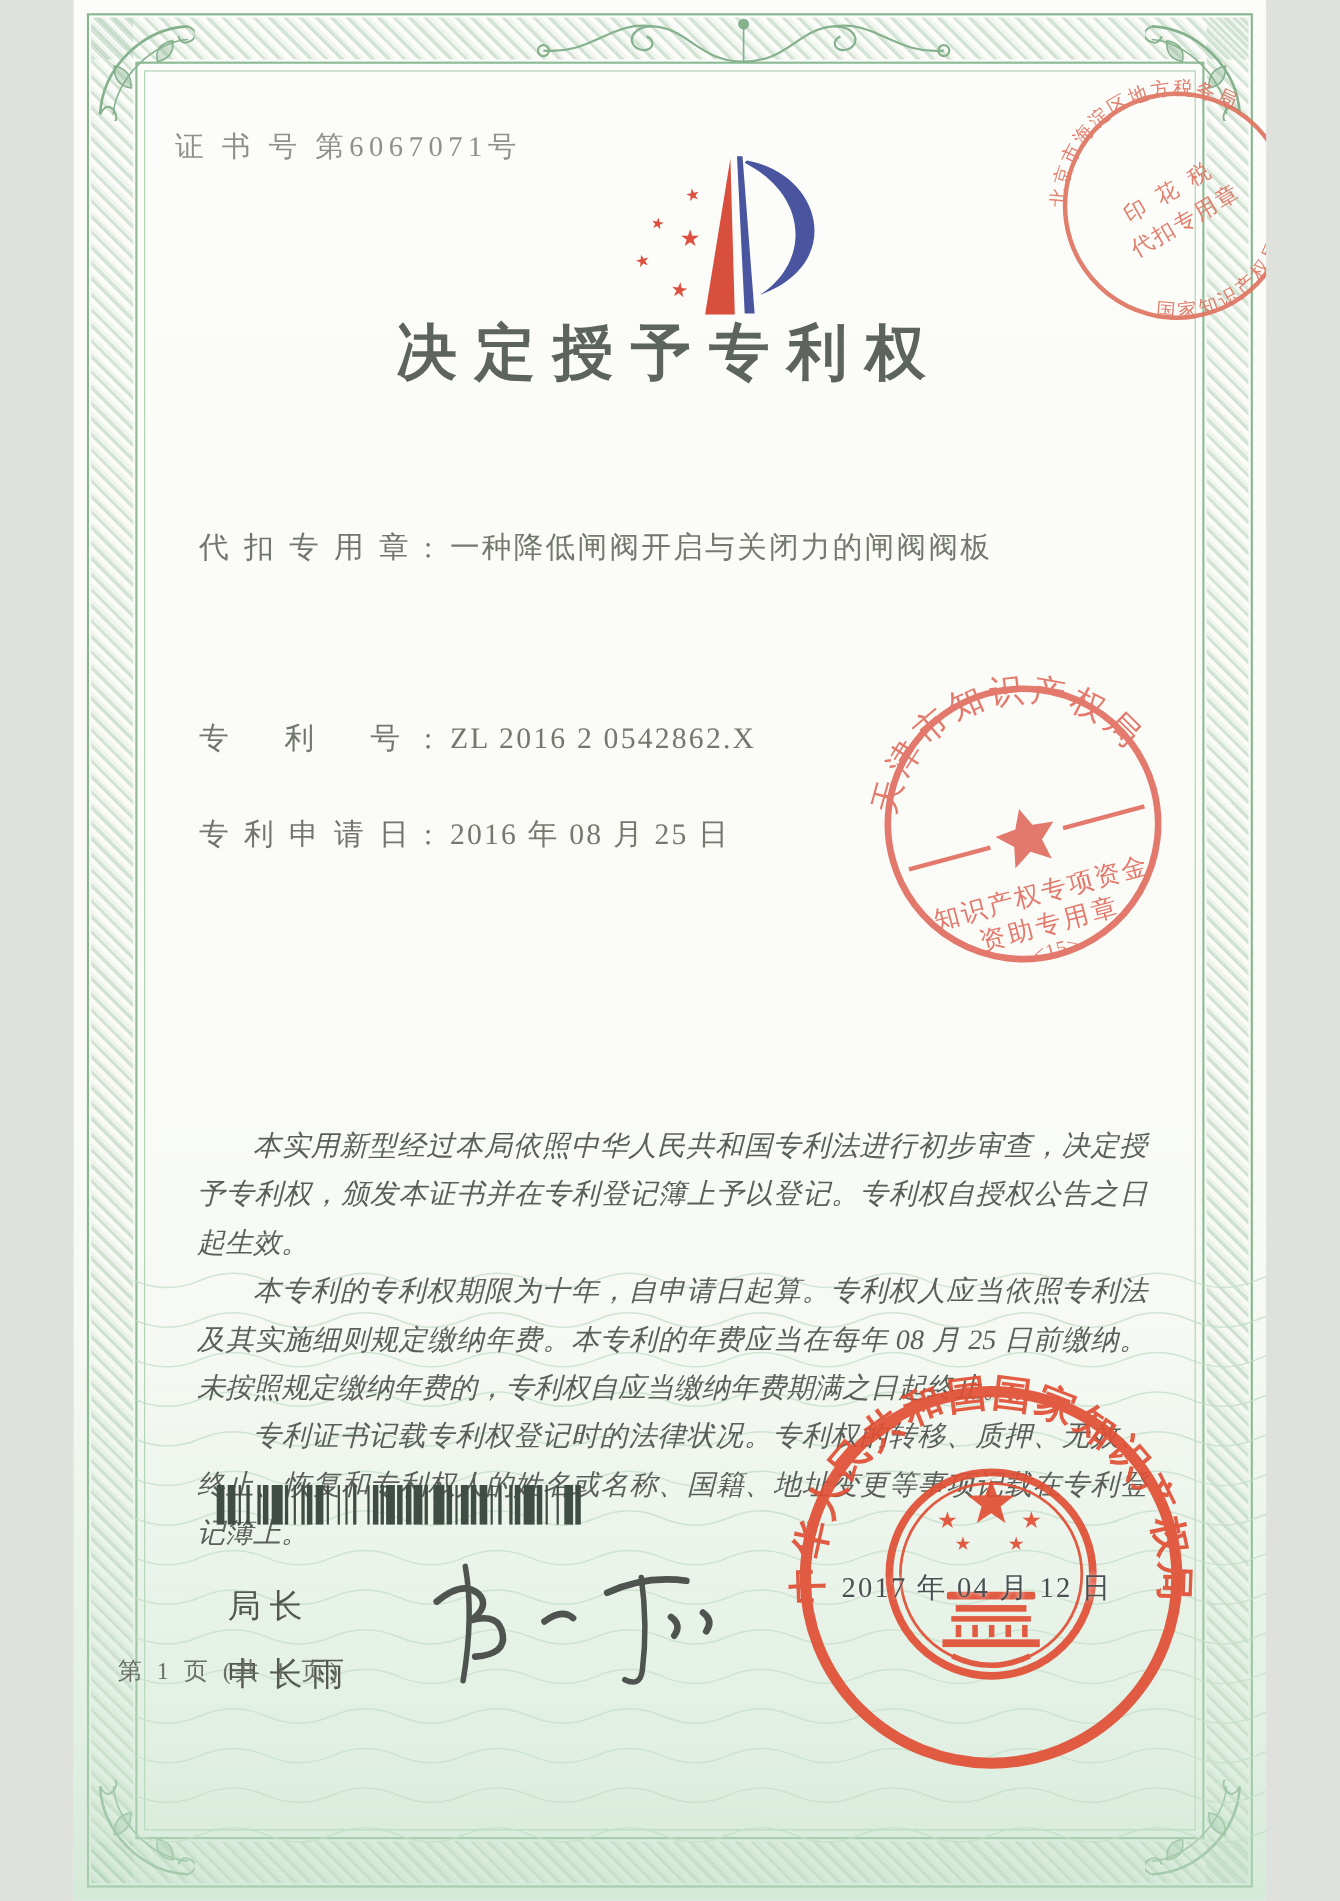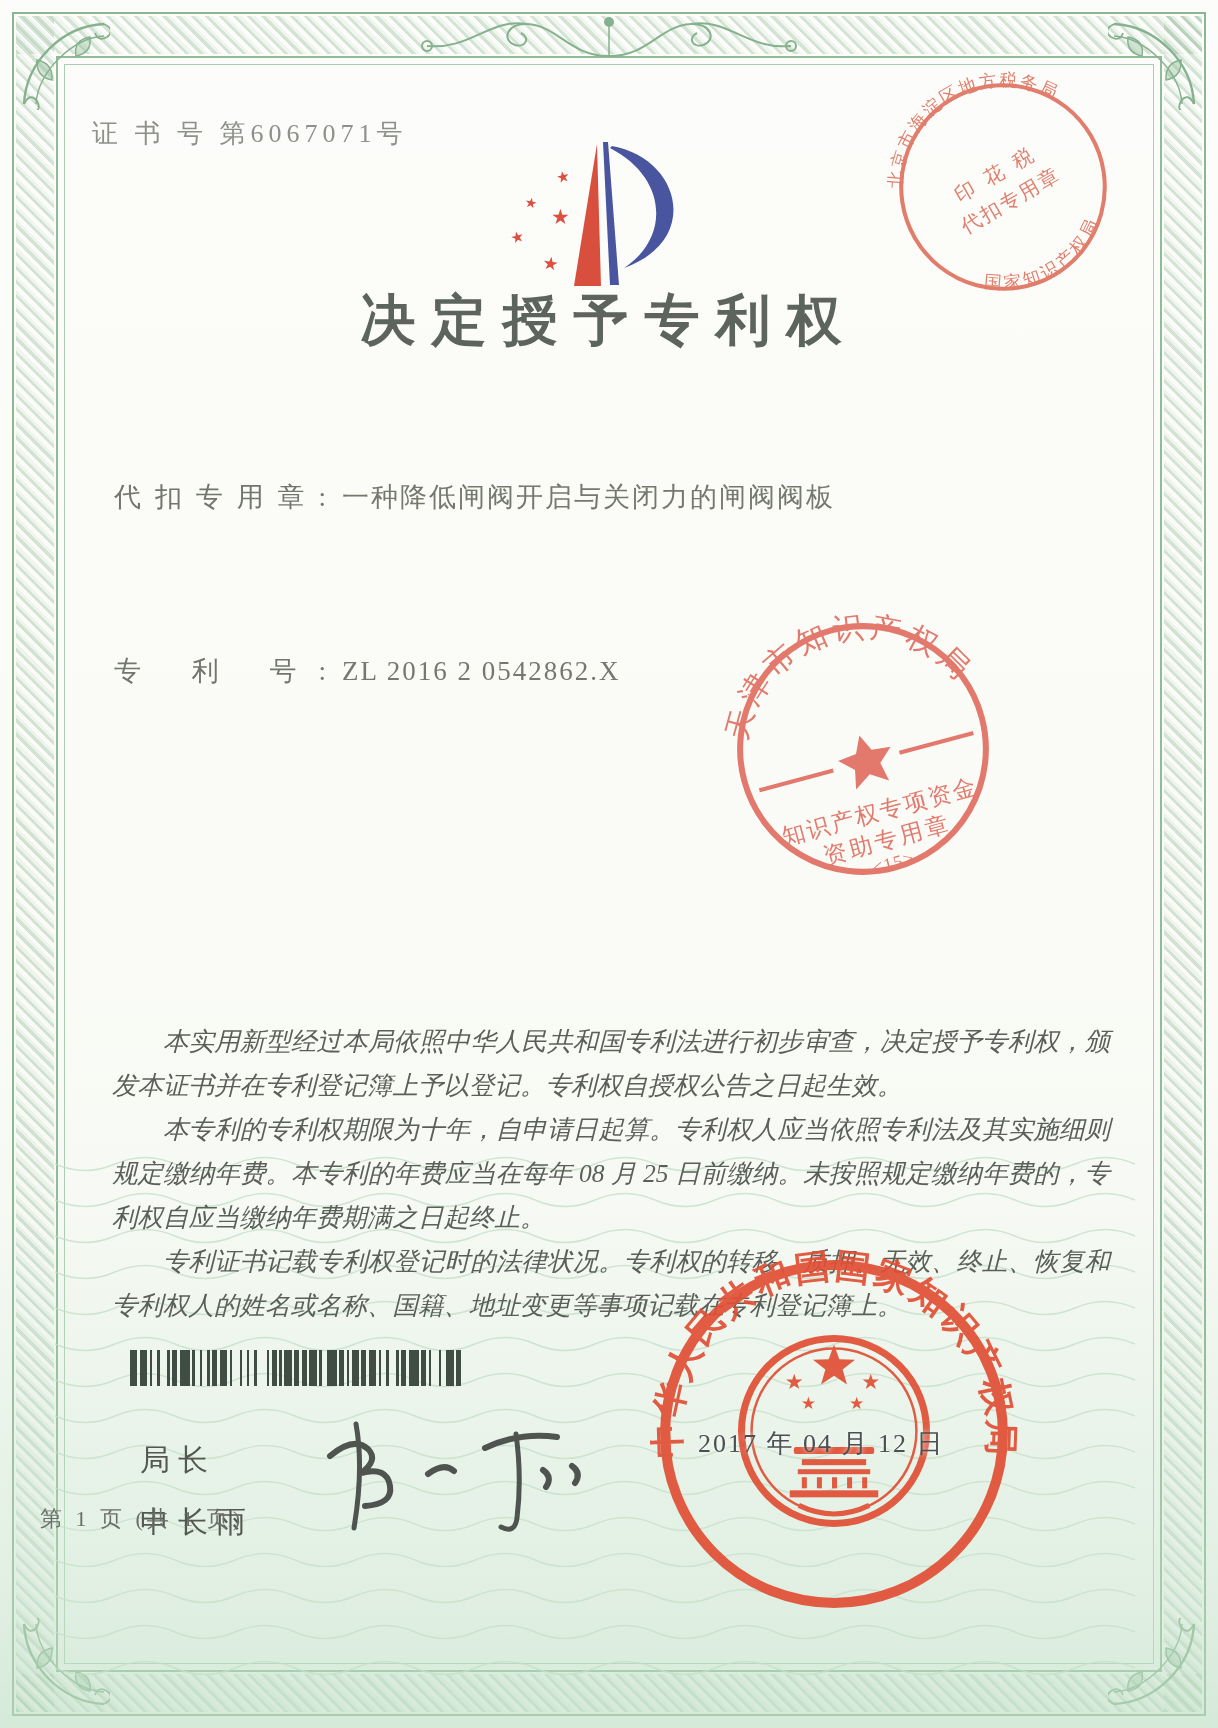--- a/index.html
+++ b/index.html
@@ -1,17 +1,17 @@
 <!DOCTYPE html>
 <html><head>
 <meta charset="utf-8">
 <style>
   html,body{margin:0;padding:0;background:#dfe1dc;}
   .page{
-    position:relative;width:1218px;height:1728px;margin:0 auto;overflow:hidden;
+    position:relative;width:1084px;height:1728px;margin:0 auto;overflow:hidden;
     background:linear-gradient(180deg,#fcfdfa 0%,#fafbf6 55%,#eff6ef 100%);
     font-family:"Liberation Serif","DejaVu Serif",serif;color:#5f635e;
   }
   
   .frame-outer{position:absolute;inset:12px;border:2px solid #8ab792;pointer-events:none;}
   .band{position:absolute;background:
      repeating-linear-gradient(45deg, rgba(134,178,142,.34) 0 3px, rgba(134,178,142,.10) 3px 6px, rgba(134,178,142,0) 6px 10px);
      pointer-events:none;}
   .band-top{left:16px;right:16px;top:16px;height:38px;}
   .band-bottom{left:16px;right:16px;bottom:16px;height:38px;}
@@ -178,20 +178,23 @@
     <text font-size="17.5" letter-spacing="3" fill="#df7360">
       <textPath href="#taxBot" startOffset="50%" text-anchor="middle">国家知识产权局</textPath>
     </text>
   </svg>
 
   <div class="field" style="top:479px">
     <span class="flabel">代扣专用章:</span><span class="fvalue">一种降低闸阀开启与关闭力的闸阀阀板</span>
   </div>
   <div class="field" style="top:653px">
     <span class="flabel">专 利 号:</span><span class="fvalue">ZL 2016 2 0542862.X</span>
+  </div>
+  <div class="field" style="top:740px">
+    <span class="flabel">专利申请日:</span><span class="fvalue">2016 年 08 月 25 日</span>
   </div>
 
   <svg class="stamp stamp-fund" viewBox="0 0 280 280">
     <defs>
       <path id="fundTop" d="M26,178 A118,118 0 1 1 254,178" fill="none"></path>
     </defs>
     <circle cx="140" cy="140" r="122" fill="none" stroke="#e0685a" stroke-width="6"></circle>
     <text font-size="30" letter-spacing="5" fill="#e0685a">
       <textPath href="#fundTop" startOffset="50%" text-anchor="middle">天津市知识产权局</textPath>
     </text>

